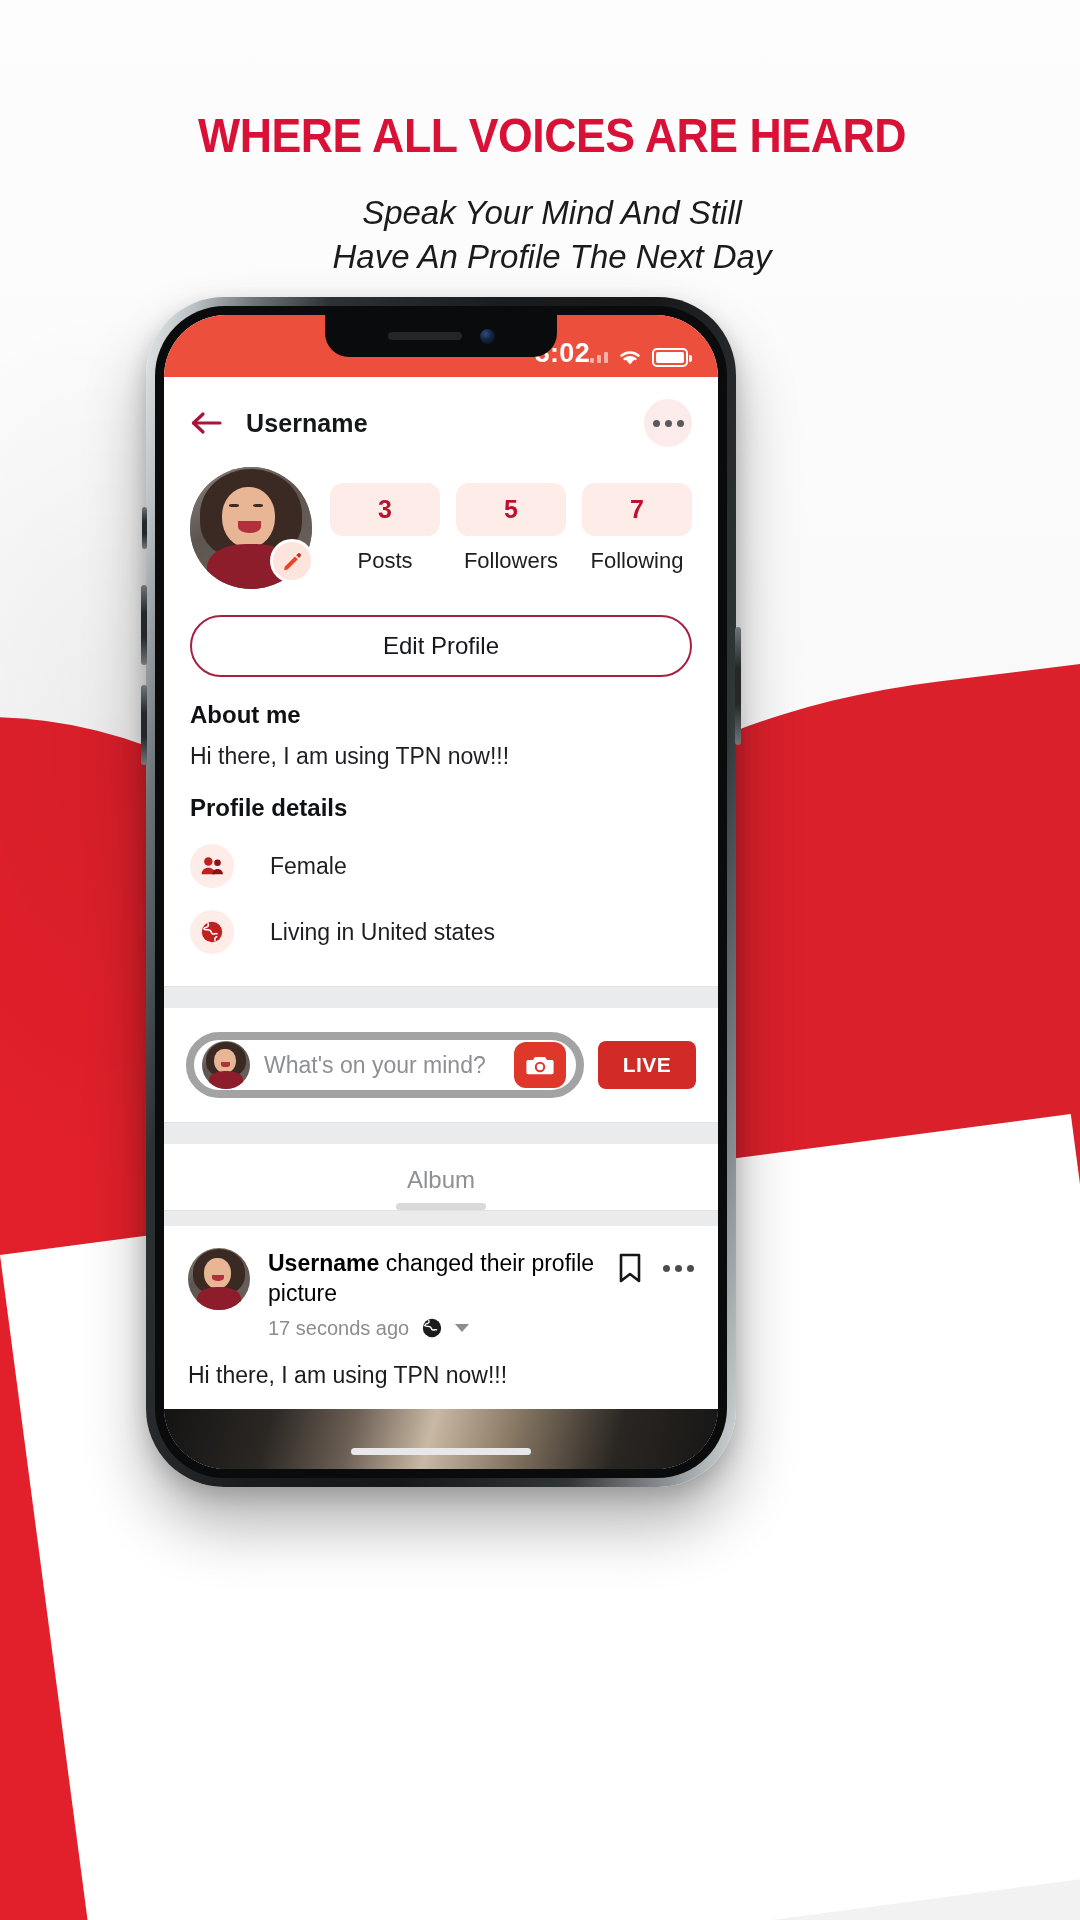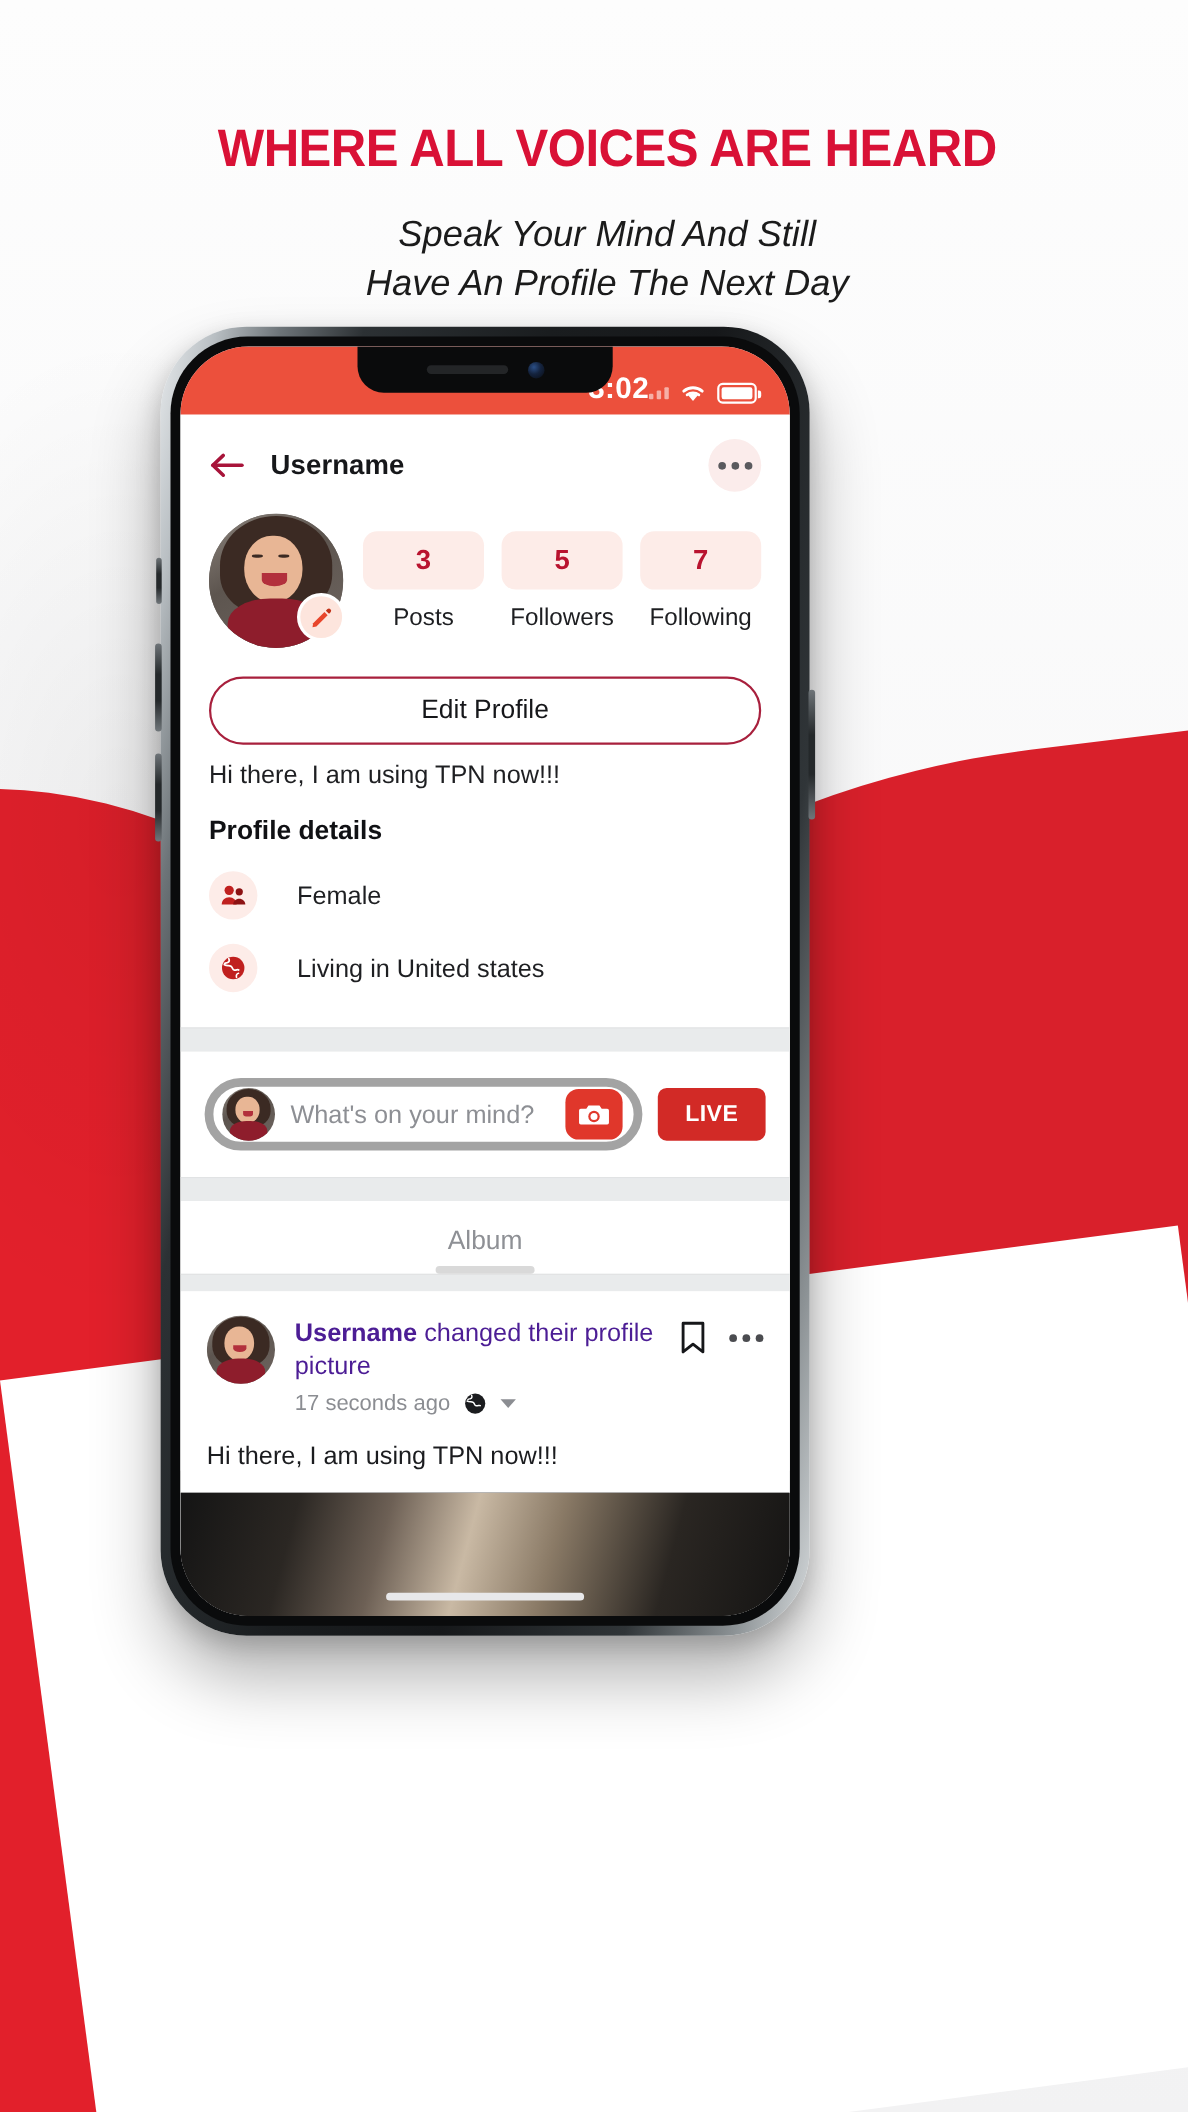--- a/index.html
+++ b/index.html
@@ -202,21 +202,21 @@
   .tab .tlabel { font-size:24px; color:#8e9095; }
   .tab.active .tlabel { color:#101114; font-weight:bold; }
   .tab .tbar { position:absolute; left:50%; transform:translateX(-50%); bottom:0; width:90px; height:7px; border-radius:5px; background:#d9d9d9; }
   .tab.active .tbar { background:linear-gradient(90deg,#c8222f,#ef6a22); height:8px; }
 
   
   .post-card { background:#fff; padding:22px 24px 0 24px; }
   .post-head { display:flex; align-items:flex-start; gap:18px; }
   .post-av { width:62px; height:62px; border-radius:50%; overflow:hidden; position:relative; flex:0 0 auto; }
   .post-meta { flex:1; }
-  .post-line { font-size:23px; color:#4c1d95; line-height:1.32; }
+  .post-line { font-size:23px; color:#000000; line-height:1.32; }
   .post-line b { font-weight:bold; }
   .post-sub { display:flex; align-items:center; gap:12px; margin-top:8px; }
   .post-time { font-size:20px; color:#8b8d92; }
   .caret-down { width:0;height:0;border-left:7px solid transparent;border-right:7px solid transparent;border-top:8px solid #8b8d92; }
   .post-actions { display:flex; align-items:center; gap:20px; padding-top:4px; }
   .dots-h { display:flex; gap:5px; }
   .dots-h i { width:7px; height:7px; border-radius:50%; background:#4b4c50; display:block; }
   .post-body { font-size:23px; color:#1b1c1f; margin-top:22px; }
 
   .post-image { margin-top:20px; height:200px; position:relative; overflow:hidden; background:#0c0c0c; }
@@ -325,20 +325,21 @@
           <div class="stat">
             <div class="stat-pill">7</div>
             <div class="stat-label">Following</div>
           </div>
         </div>
       </div>
 
       <div class="edit-profile">Edit Profile</div>
 
       <div class="sec">
+        <div class="sec-title">About me</div>
         <div class="sec-text">Hi there, I am using TPN now!!!</div>
         <div class="sec-title">Profile details</div>
 
         <div class="detail-row">
           <div class="detail-ico">
             <svg width="24" height="22" viewBox="0 0 26 24">
               <circle cx="9" cy="7" r="4.6" fill="#c0201f"></circle>
               <path d="M1.6 21 c0-4.3 3.3-7.2 7.4-7.2 s7.4 2.9 7.4 7.2 Z" fill="#c0201f"></path>
               <circle cx="19" cy="8.4" r="3.6" fill="#8c1213"></circle>
               <path d="M13 21 c0-3.4 2.7-5.8 6-5.8 s6 2.4 6 5.8 Z" fill="#8c1213"></path>

